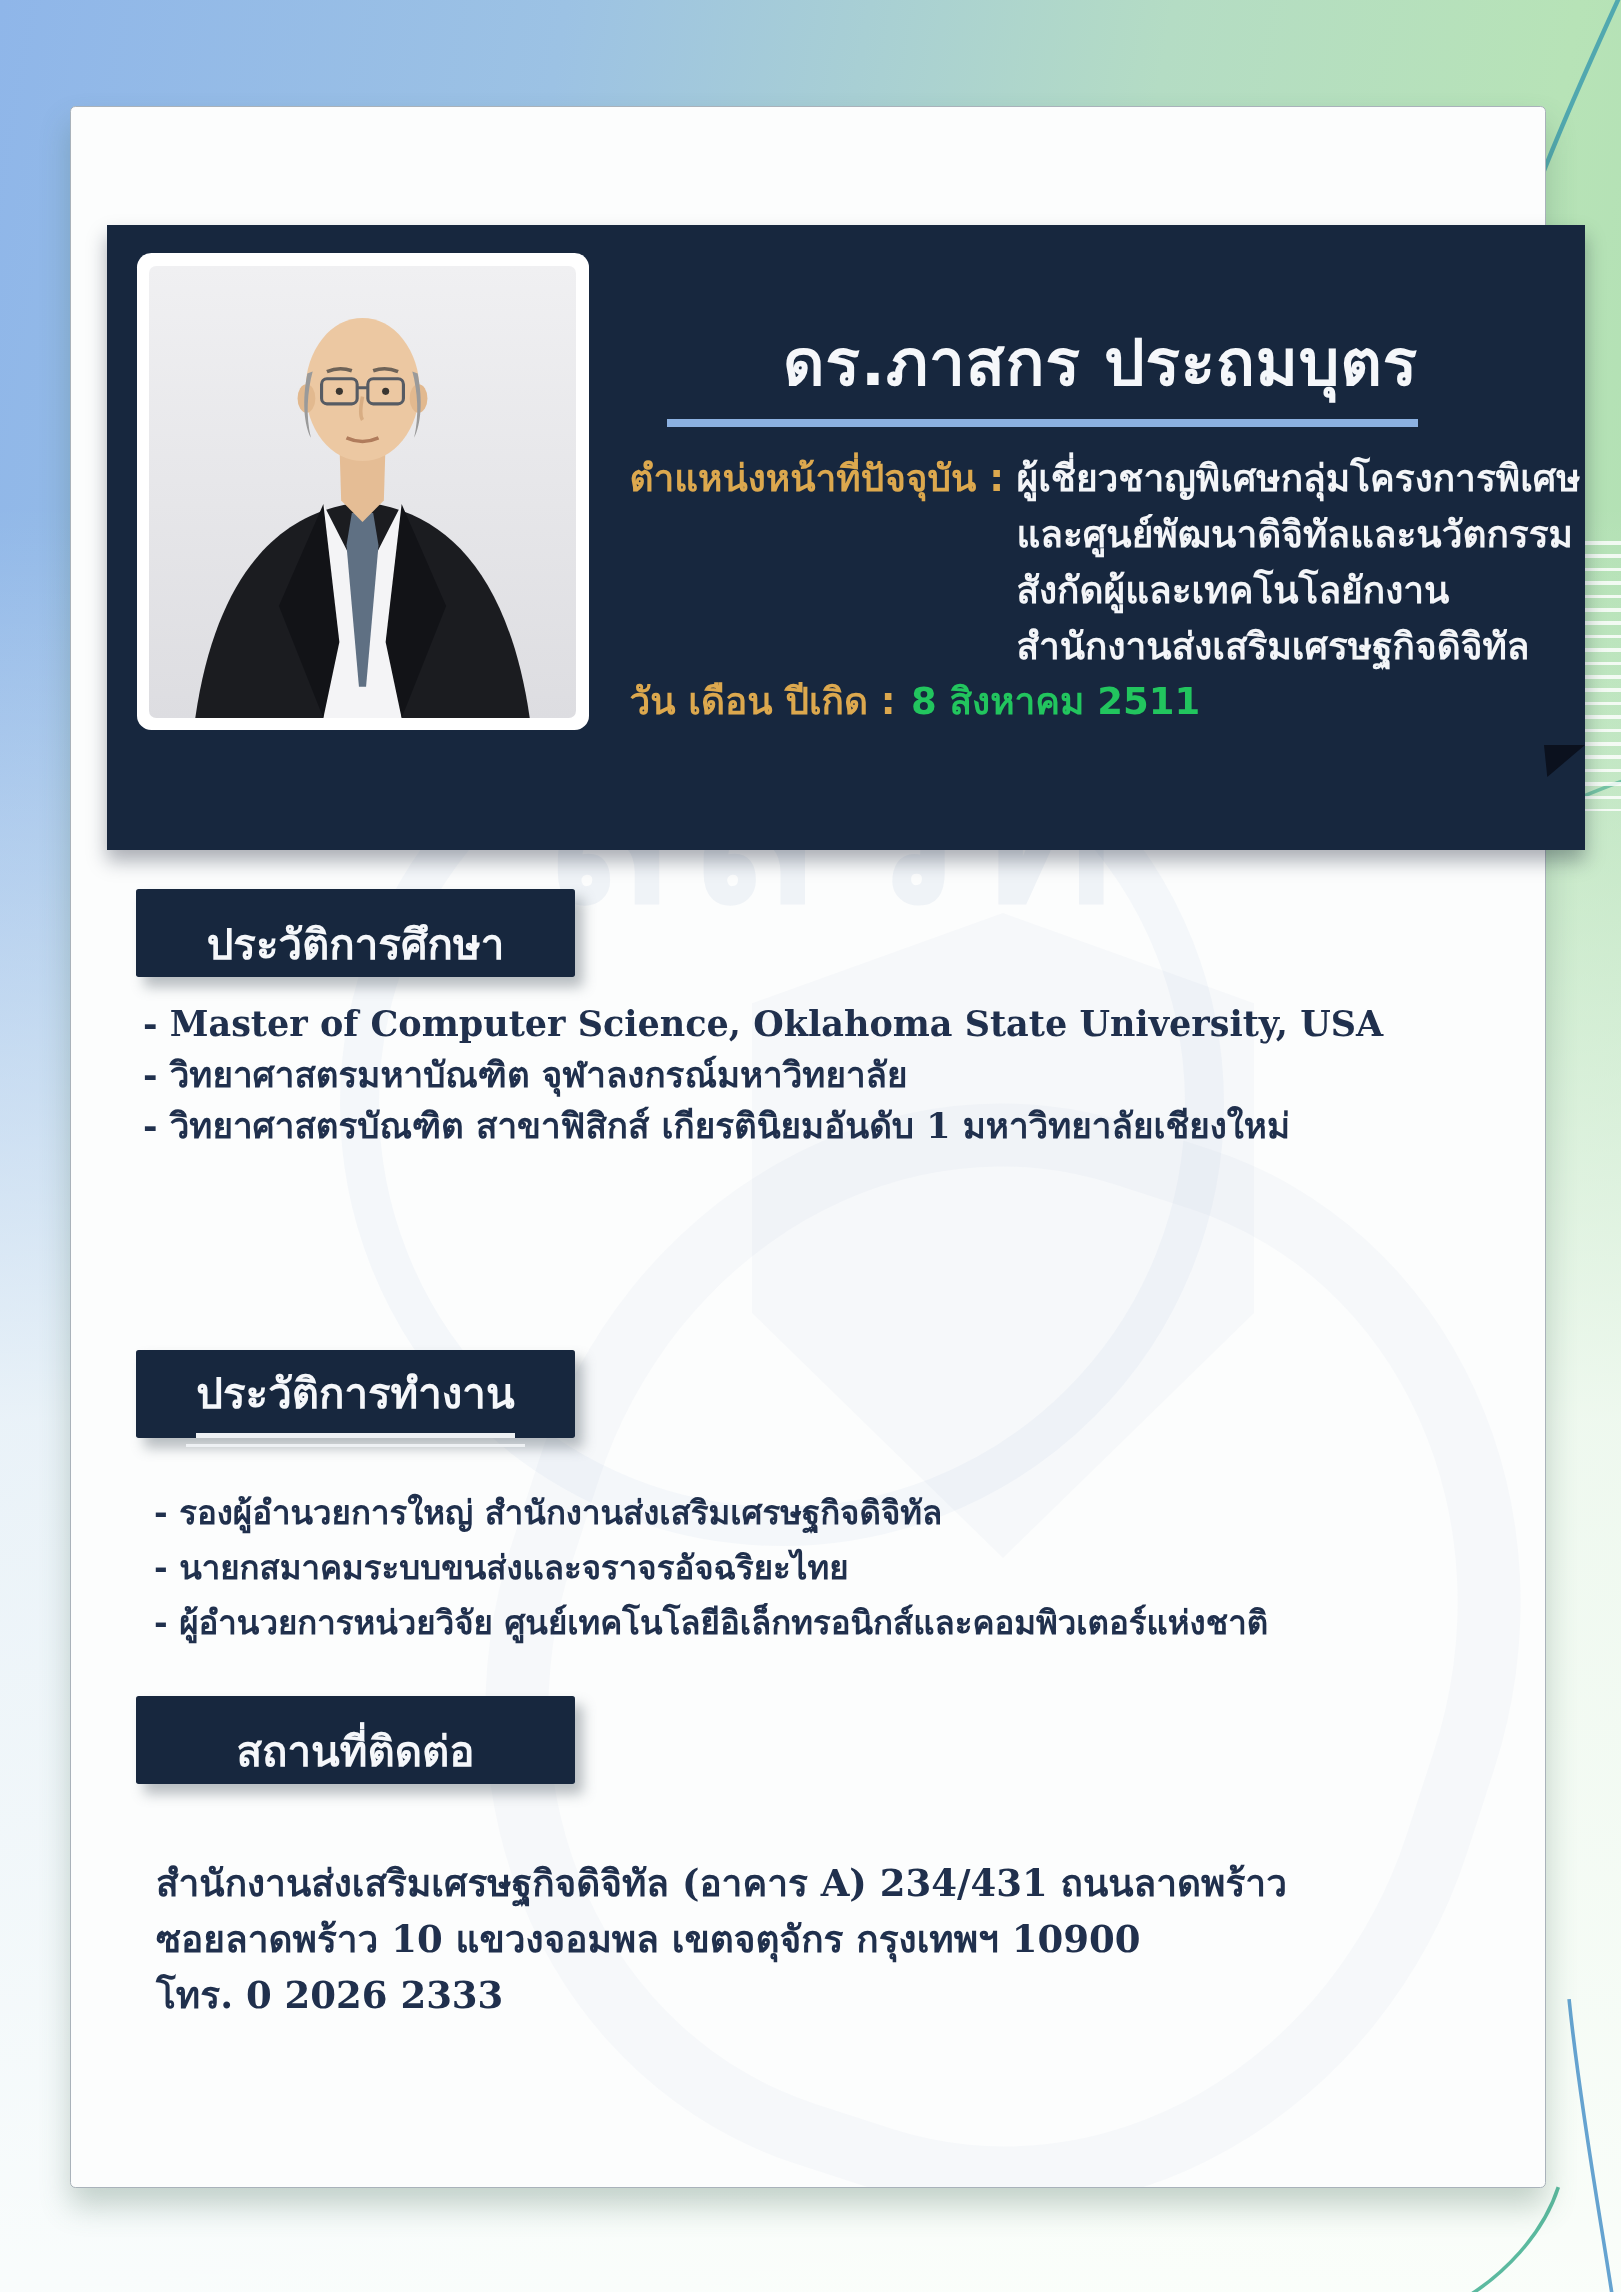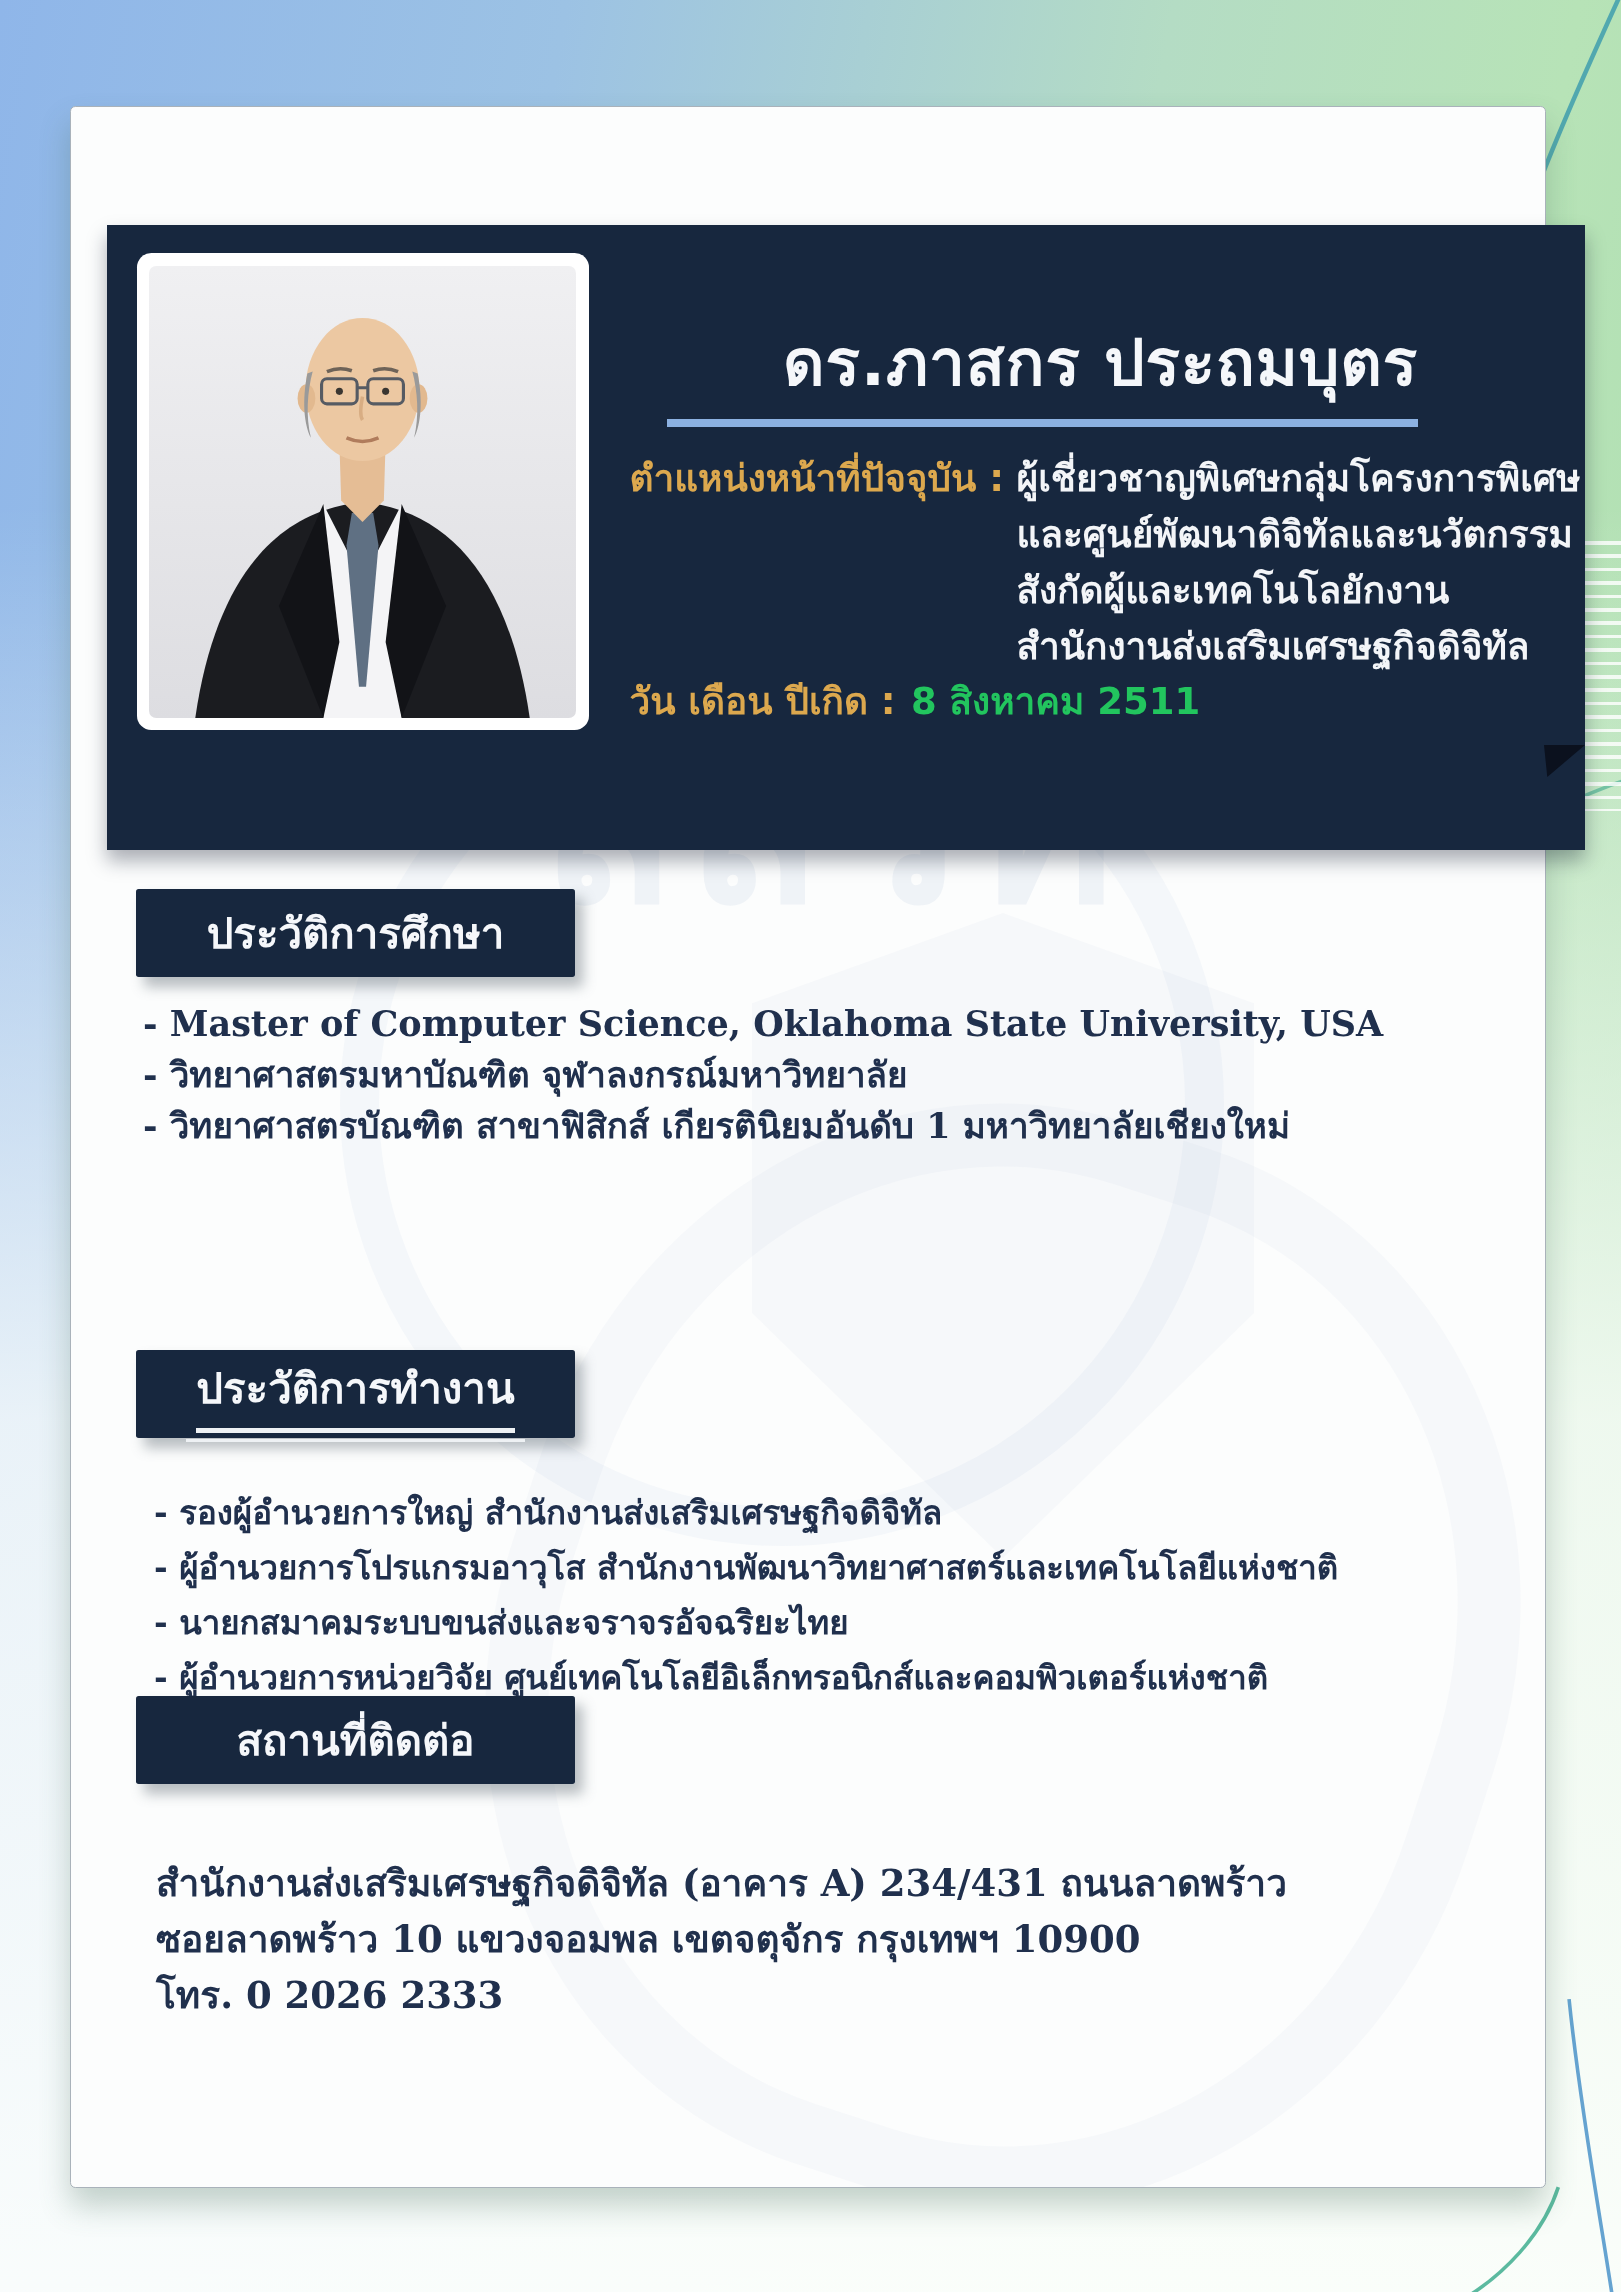--- a/index.html
+++ b/index.html
@@ -65,21 +65,21 @@
   .gold{color:var(--gold);font-weight:bold;font-size:37px;white-space:nowrap;}
   .position-row .label{line-height:56px;margin-right:12.5px;}
   .pos-lines{display:flex;flex-direction:column;}
   .pos-line{color:#f3f5f8;font-weight:bold;font-size:37px;line-height:56px;white-space:nowrap;}
   .birth-row{position:absolute;left:13.4px;top:446px;white-space:nowrap;}
   .birth-row .value{color:#22c55e;font-weight:bold;font-size:37px;margin-left:10.7px;}
   
   .badge{
     position:absolute;left:136px;width:439px;height:88px;
     background:var(--navy);color:#f5f7fa;
-    display:flex;align-items:center;justify-content:center;
+    display:flex;align-items:flex-end;justify-content:center;
     font-size:42px;font-weight:bold;
     box-shadow:8px 9.9px 12.5px rgba(100,110,120,.45);
     border-radius:2.7px;
   }
   .badge.edu{top:889px;}
   .badge.work{top:1350px;}
   .badge.contact{top:1696px;}
   .badge .u{position:relative;padding-bottom:7.2px;border-bottom:5.4px solid #eef1f4;}
   .badge .u::after{content:"";position:absolute;left:-10.7px;right:-10.7px;bottom:-14.3px;height:3.6px;background:#eef1f4;}
   
@@ -184,21 +184,20 @@
       <div class="li">- วิทยาศาสตรมหาบัณฑิต จุฬาลงกรณ์มหาวิทยาลัย</div>
       <div class="li">- วิทยาศาสตรบัณฑิต สาขาฟิสิกส์ เกียรตินิยมอันดับ 1 มหาวิทยาลัยเชียงใหม่</div>
     </div>
 
   <div class="badge work">
     <span class="u">ประวัติการทำงาน</span>
   </div>
   <div class="list work-list">
 
   <div class="li">- รองผู้อำนวยการใหญ่ สำนักงานส่งเสริมเศรษฐกิจดิจิทัล</div>
-      <div class="li">- ผู้อำนวยการโปรแกรมอาวุโส สำนักงานพัฒนาวิทยาศาสตร์และเทคโนโลยีแห่งชาติ</div>
       <div class="li">- นายกสมาคมระบบขนส่งและจราจรอัจฉริยะไทย</div>
       <div class="li">- ผู้อำนวยการหน่วยวิจัย ศูนย์เทคโนโลยีอิเล็กทรอนิกส์และคอมพิวเตอร์แห่งชาติ</div>
     </div>
 
   <div class="badge contact">
     <span>สถานที่ติดต่อ</span>
   </div>
   <div class="list contact-list">
 
   <div class="li">สำนักงานส่งเสริมเศรษฐกิจดิจิทัล (อาคาร A) 234/431 ถนนลาดพร้าว</div>

